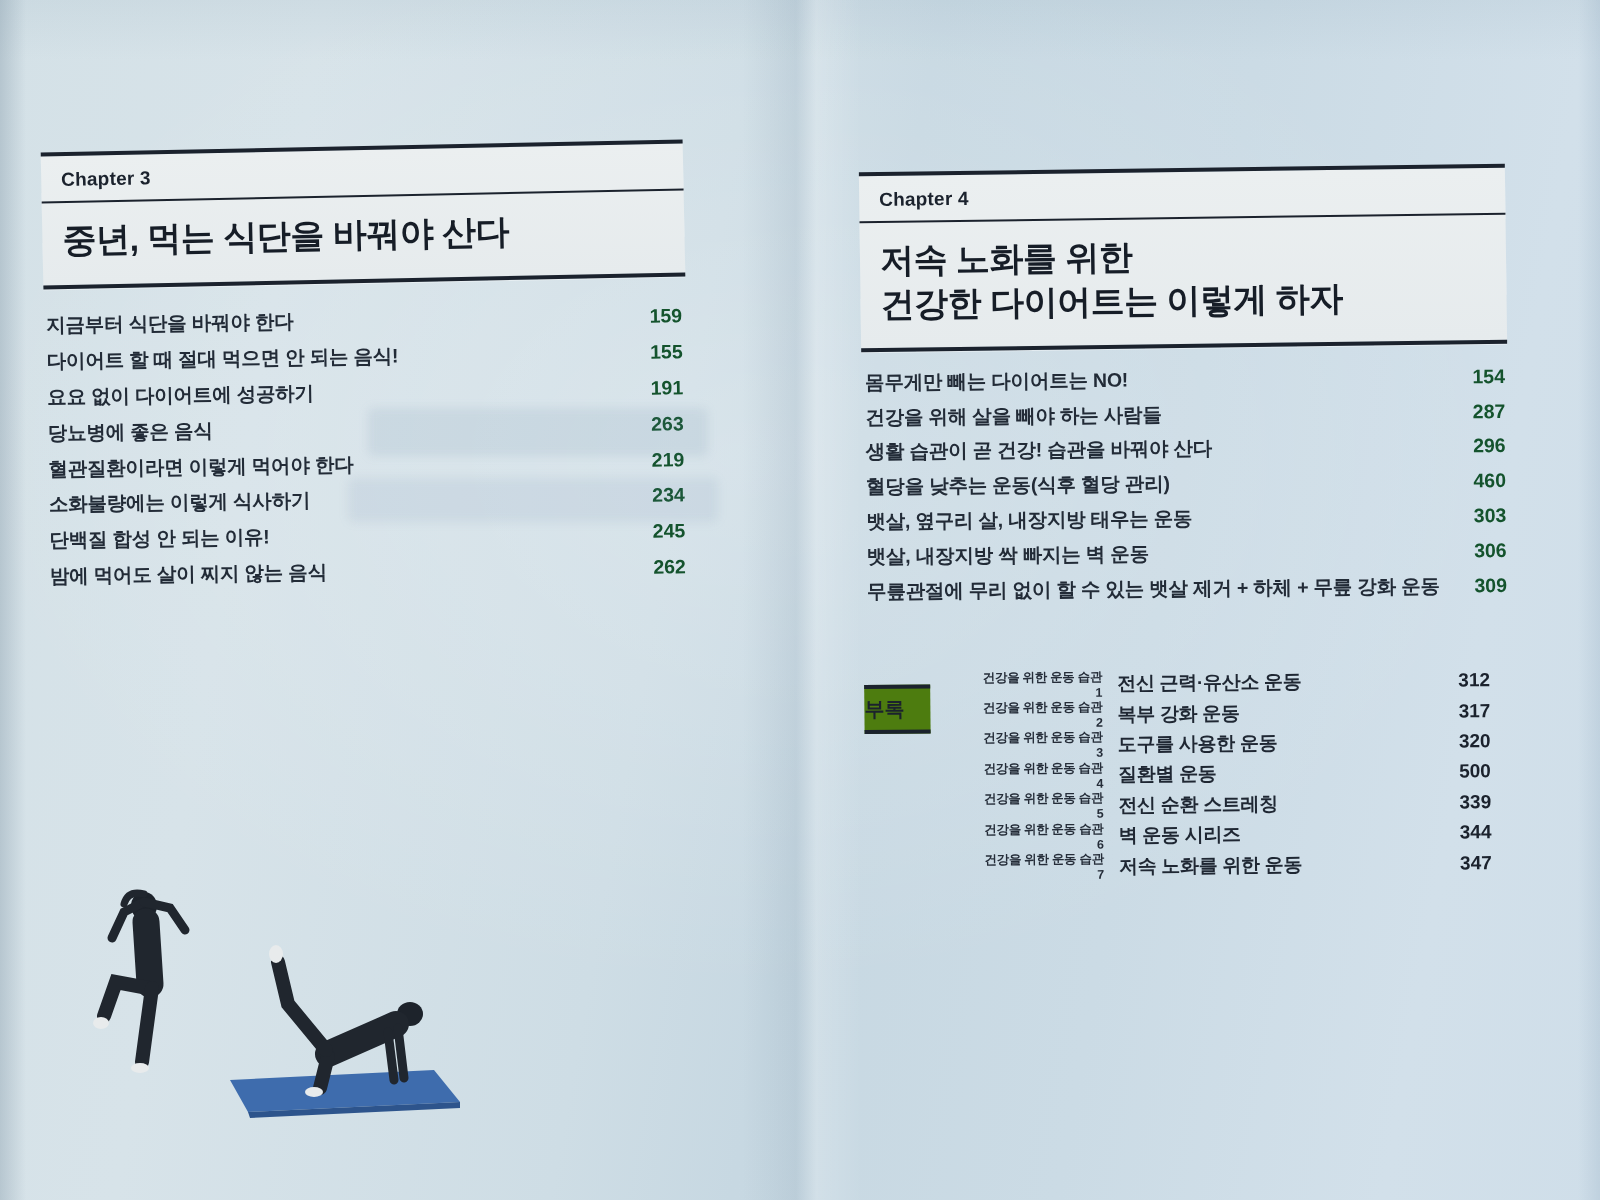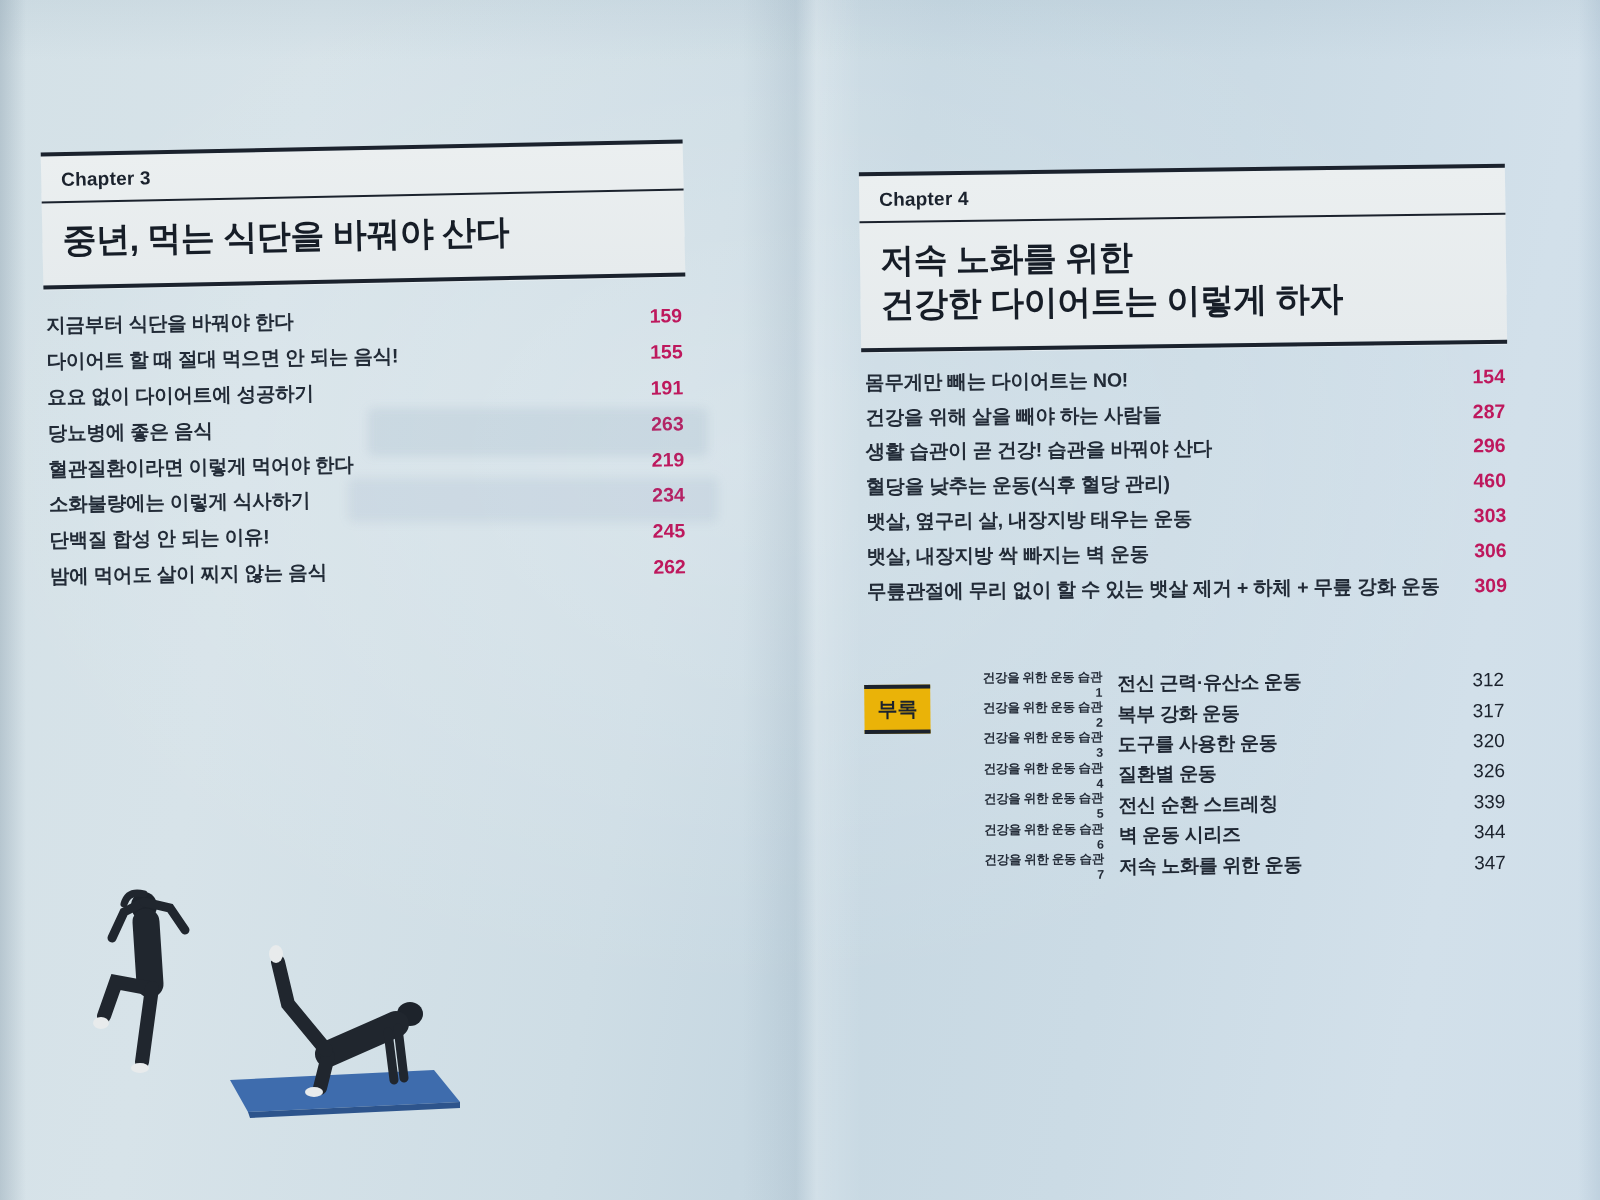--- a/index.html
+++ b/index.html
@@ -39,34 +39,34 @@
   .chapter-title{margin:0;font-size:34px;line-height:1.28;font-weight:800;letter-spacing:-0.5px;color:#161d27;}
 
   
   .toc{list-style:none;margin:0;padding:0;position:absolute;left:10px;right:2px;}
   .page-left .toc{top:303px;transform:rotate(-0.85deg);}
   .page-right .toc{top:362px;transform:rotate(-0.55deg);}
   .toc-row{display:flex;align-items:center;justify-content:space-between;}
   .page-left .toc-row{height:35.8px;}
   .page-right .toc-row{height:34.8px;}
   .toc-title{font-size:19.5px;font-weight:600;letter-spacing:-0.2px;color:#222b37;}
-  .toc-page{font-size:19.5px;font-weight:700;color:#be185d;}
+  .toc-page{font-size:19.5px;font-weight:700;color:#14532d;}
 
   
   .appendix{position:absolute;left:8px;right:0;top:668px;transform:rotate(-0.55deg);}
   .appendix-label-box{
-    position:absolute;left:0;top:14px;width:66px;text-align:center;
-    background:#eab308;border-top:4px solid #1b222d;border-bottom:4px solid #1b222d;
+    position:absolute;left:0;top:14px;width:66px;text-align:left;
+    background:#4d7c0f;border-top:4px solid #1b222d;border-bottom:4px solid #1b222d;
     padding:7px 0;font-size:20px;font-weight:700;color:#1b222d;
   }
   .appendix-list{list-style:none;margin:0;padding:0;position:absolute;left:112px;right:4px;top:0;}
   .appendix-row{display:flex;align-items:center;height:30.4px;}
   .app-sub{width:126px;text-align:right;font-size:12.5px;font-weight:700;color:#252d39;flex:none;letter-spacing:-0.3px;}
   .app-title{flex:1;margin-left:15px;font-size:19px;font-weight:600;letter-spacing:-0.3px;color:#1f2733;}
-  .app-page{width:60px;text-align:right;font-size:19px;font-weight:400;color:#1b222d;flex:none;}
+  .app-page{width:60px;text-align:center;font-size:19px;font-weight:700;color:#1b222d;flex:none;}
 
   
   .showthrough{position:absolute;border-radius:6px;filter:blur(5px);pointer-events:none;}
   .st1{left:330px;top:408px;width:340px;height:48px;background:rgba(96,128,163,0.12);}
   .st2{left:310px;top:478px;width:370px;height:44px;background:rgba(96,128,163,0.10);}
 
   .figures{position:absolute;left:50px;top:882px;width:380px;height:240px;}
 </style>
 </head>
 <body>
@@ -208,21 +208,21 @@
         <span class="app-page">317</span>
       </li>
       <li class="appendix-row">
         <span class="app-sub">건강을 위한 운동 습관 3</span>
         <span class="app-title">도구를 사용한 운동</span>
         <span class="app-page">320</span>
       </li>
       <li class="appendix-row">
         <span class="app-sub">건강을 위한 운동 습관 4</span>
         <span class="app-title">질환별 운동</span>
-        <span class="app-page">326</span>
+        <span class="app-page">500</span>
       </li>
       <li class="appendix-row">
         <span class="app-sub">건강을 위한 운동 습관 5</span>
         <span class="app-title">전신 순환 스트레칭</span>
         <span class="app-page">339</span>
       </li>
       <li class="appendix-row">
         <span class="app-sub">건강을 위한 운동 습관 6</span>
         <span class="app-title">벽 운동 시리즈</span>
         <span class="app-page">344</span>

